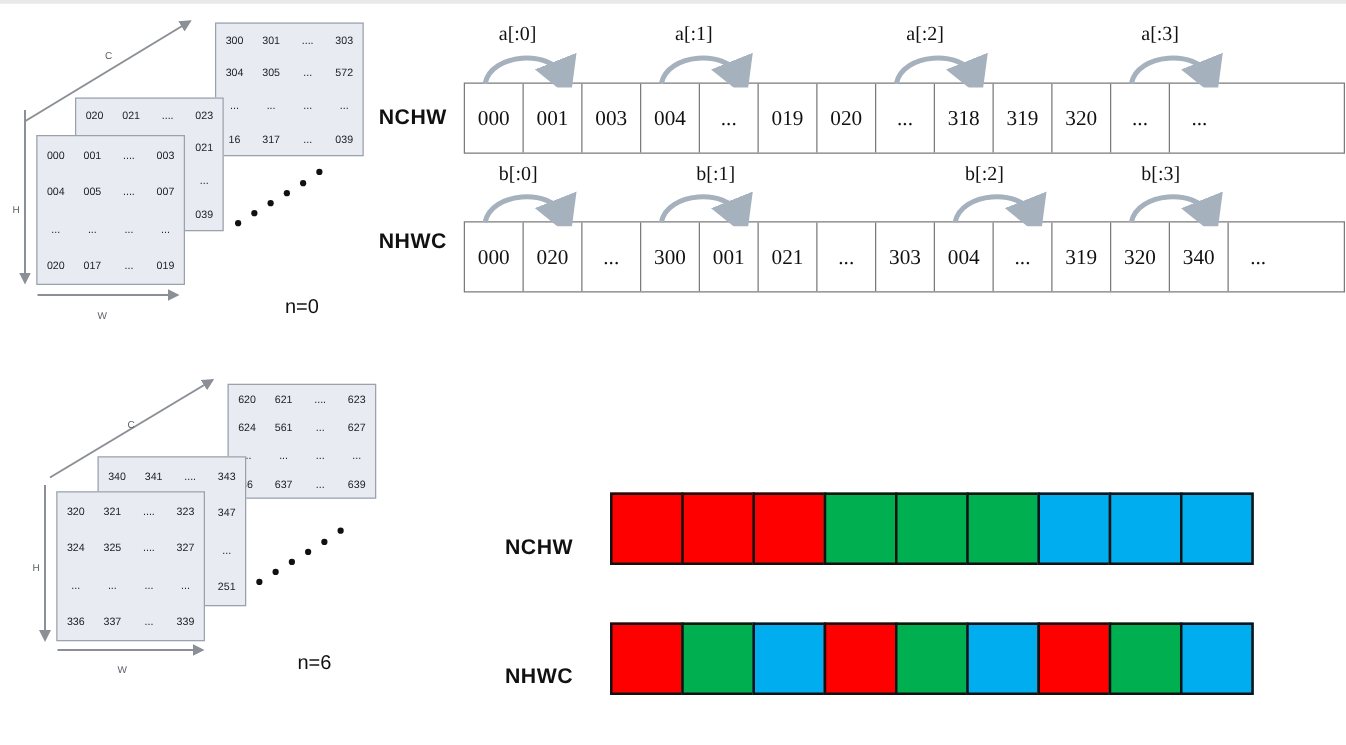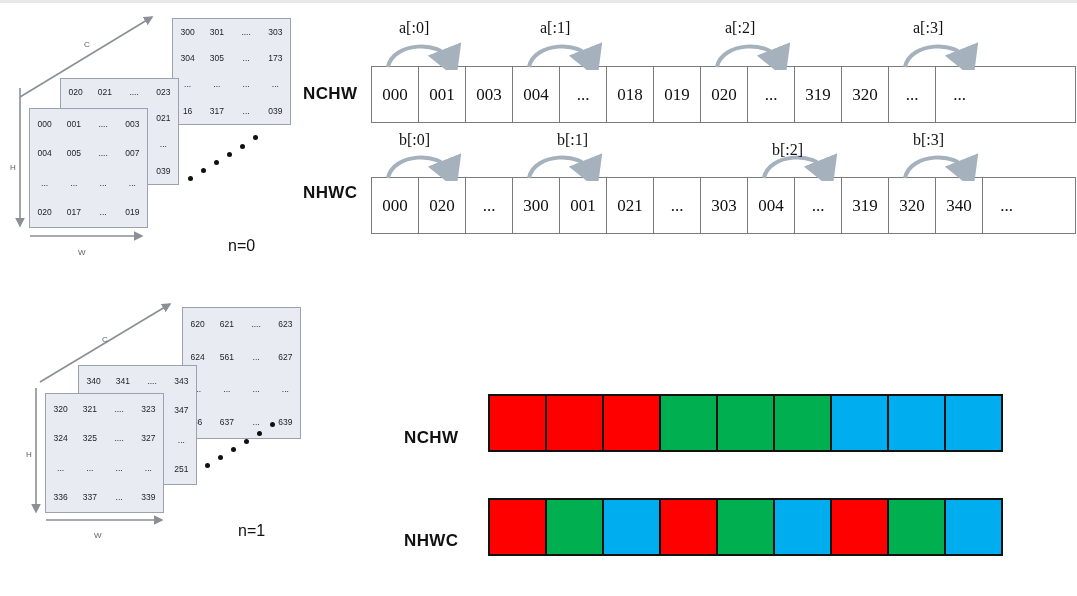--- a/index.html
+++ b/index.html
@@ -152,21 +152,21 @@
 
     <div class="plane" style="left:172px; top:18px; width:119px; height:107px;">
       <div class="grid">
         <span>300</span>
         <span>301</span>
         <span>....</span>
         <span>303</span>
         <span>304</span>
         <span>305</span>
         <span>...</span>
-        <span>173</span>
+        <span>572</span>
         <span>...</span>
         <span>...</span>
         <span>...</span>
         <span>...</span>
         <span>16</span>
         <span>317</span>
         <span>...</span>
         <span>039</span>
       </div>
     </div>
@@ -250,21 +250,21 @@
     <svg style="position:absolute; left:30px; top:227px; width:140px; height:20px;">
       <defs>
         <marker id="ah5" markerWidth="7" markerHeight="7" refX="5" refY="3" orient="auto">
           <path d="M0,0 L6,3 L0,6 z" fill="#8b8f96"></path>
         </marker>
       </defs>
       <line x1="6" y1="8" x2="122" y2="8" stroke="#8b8f96" stroke-width="1.6" marker-end="url(#ah5)"></line>
     </svg>
     <div class="axis-label" style="left:84px; top:246px;">W</div>
 
-    <div class="plane" style="left:172px; top:22px; width:119px; height:132px;">
+    <div class="plane" style="left:172px; top:22px; width:119px; height:92px;">
       <div class="grid">
         <span>620</span>
         <span>621</span>
         <span>....</span>
         <span>623</span>
         <span>624</span>
         <span>561</span>
         <span>...</span>
         <span>627</span>
         <span>...</span>
@@ -322,35 +322,35 @@
 
     <div class="dots-diag" style="left:195px; top:130px; width:90px; height:60px;">
       <i style="left:0px;  top:48px;"></i>
       <i style="left:13px; top:40px;"></i>
       <i style="left:26px; top:32px;"></i>
       <i style="left:39px; top:24px;"></i>
       <i style="left:52px; top:16px;"></i>
       <i style="left:65px; top:7px;"></i>
     </div>
 
-    <div class="n-label" style="left:228px; top:237px;">n=1</div>
+    <div class="n-label" style="left:228px; top:237px;">n=6</div>
   </div>
 
   <div class="strip-label" style="left:303px; top:84px;">NCHW</div>
 
   <div class="strip" style="left:371px; top:66px; width:705px; height:57px;">
     <div class="cell" style="width:47px">000</div>
     <div class="cell" style="width:47px">001</div>
     <div class="cell" style="width:47px">003</div>
     <div class="cell" style="width:47px">004</div>
     <div class="cell" style="width:47px">...</div>
-    <div class="cell" style="width:47px">018</div>
     <div class="cell" style="width:47px">019</div>
     <div class="cell" style="width:47px">020</div>
     <div class="cell" style="width:47px">...</div>
+    <div class="cell" style="width:47px">318</div>
     <div class="cell" style="width:47px">319</div>
     <div class="cell" style="width:47px">320</div>
     <div class="cell" style="width:47px">...</div>
     <div class="cell" style="width:47px">...</div>
   </div>
 
   <svg class="arc" style="left:383px; top:38px; width:82px; height:32px;">
     <defs>
         <marker id="am0" markerWidth="9" markerHeight="9" refX="3" refY="4.5" orient="auto">
       <path d="M0,0 L8,4.5 L0,9 z" fill="#A6B1BE"></path>
@@ -430,21 +430,21 @@
   <div class="arc-label" style="left:557px; top:131px;">b[:1]</div>
 
   <svg class="arc" style="left:759px; top:149px; width:82px; height:32px;">
     <defs>
         <marker id="bm2" markerWidth="9" markerHeight="9" refX="3" refY="4.5" orient="auto">
       <path d="M0,0 L8,4.5 L0,9 z" fill="#A6B1BE"></path>
         </marker>
       </defs>
     <path d="M5,29 C10,4 58,2 66,22" fill="none" stroke="#A6B1BE" stroke-width="4" marker-end="url(#bm2)"></path>
   </svg>
-  <div class="arc-label" style="left:772px; top:141px;">b[:2]</div>
+  <div class="arc-label" style="left:772px; top:131px;">b[:2]</div>
 
   <svg class="arc" style="left:900px; top:149px; width:82px; height:32px;">
     <defs>
         <marker id="bm3" markerWidth="9" markerHeight="9" refX="3" refY="4.5" orient="auto">
       <path d="M0,0 L8,4.5 L0,9 z" fill="#A6B1BE"></path>
         </marker>
       </defs>
     <path d="M5,29 C10,4 58,2 66,22" fill="none" stroke="#A6B1BE" stroke-width="4" marker-end="url(#bm3)"></path>
   </svg>
   <div class="arc-label" style="left:913px; top:131px;">b[:3]</div>

